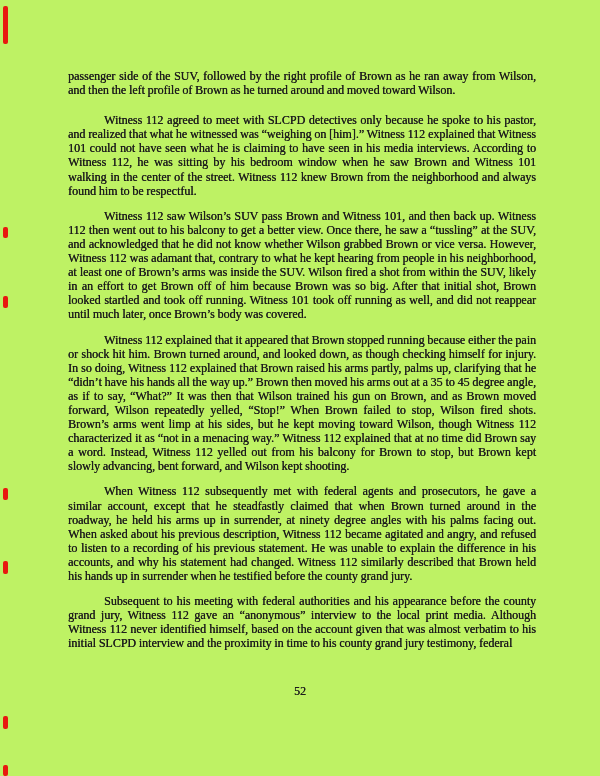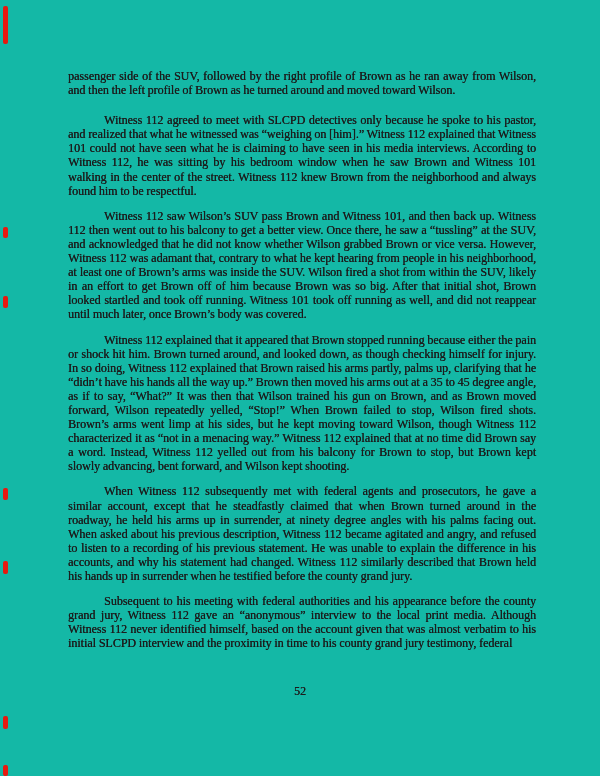--- a/index.html
+++ b/index.html
@@ -4,21 +4,21 @@
 <style>
   html, body {
     margin: 0;
     padding: 0;
     background: #ffffff;
   }
   .page {
     position: relative;
     width: 600px;
     height: 776px;
-    background: #14b8a6;
+    background: #bef264;
     overflow: hidden;
     font-family: "Liberation Serif", "DejaVu Serif", serif;
     color: #1c1c1c;
   }
   .content {
     position: absolute;
     left: 68px;
     top: 69px;
     width: 468px;
     font-size: 12.1px;

